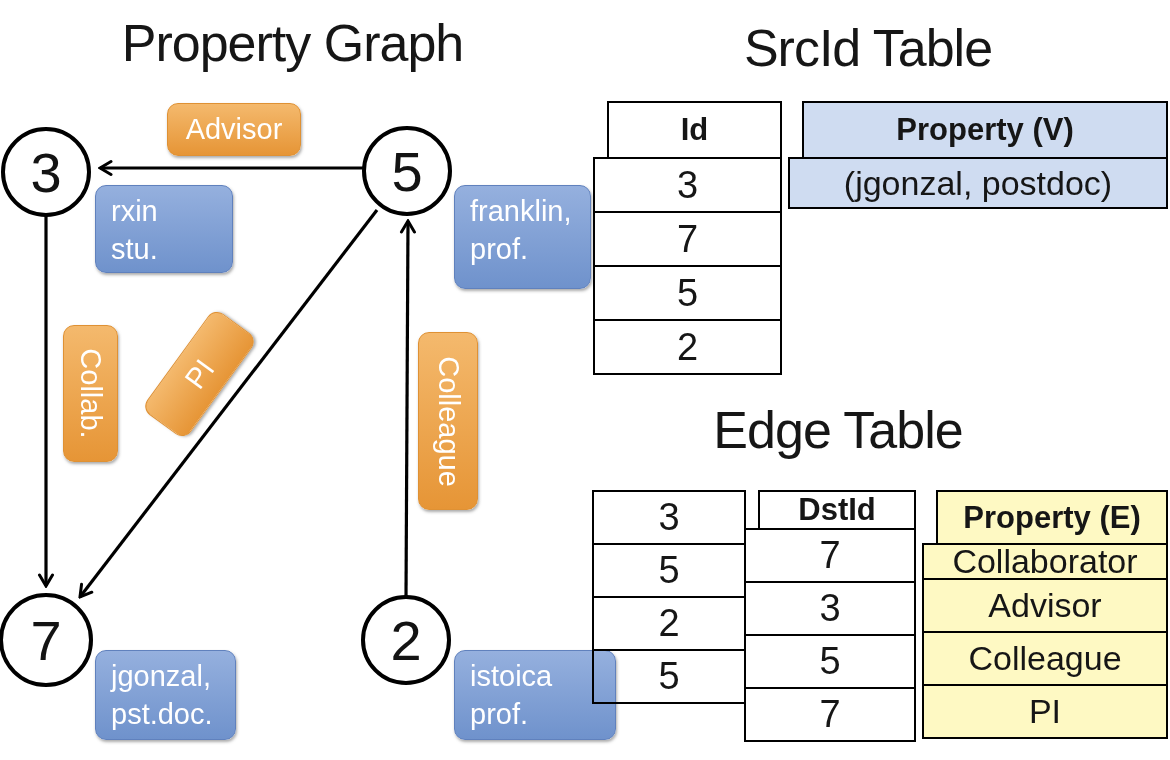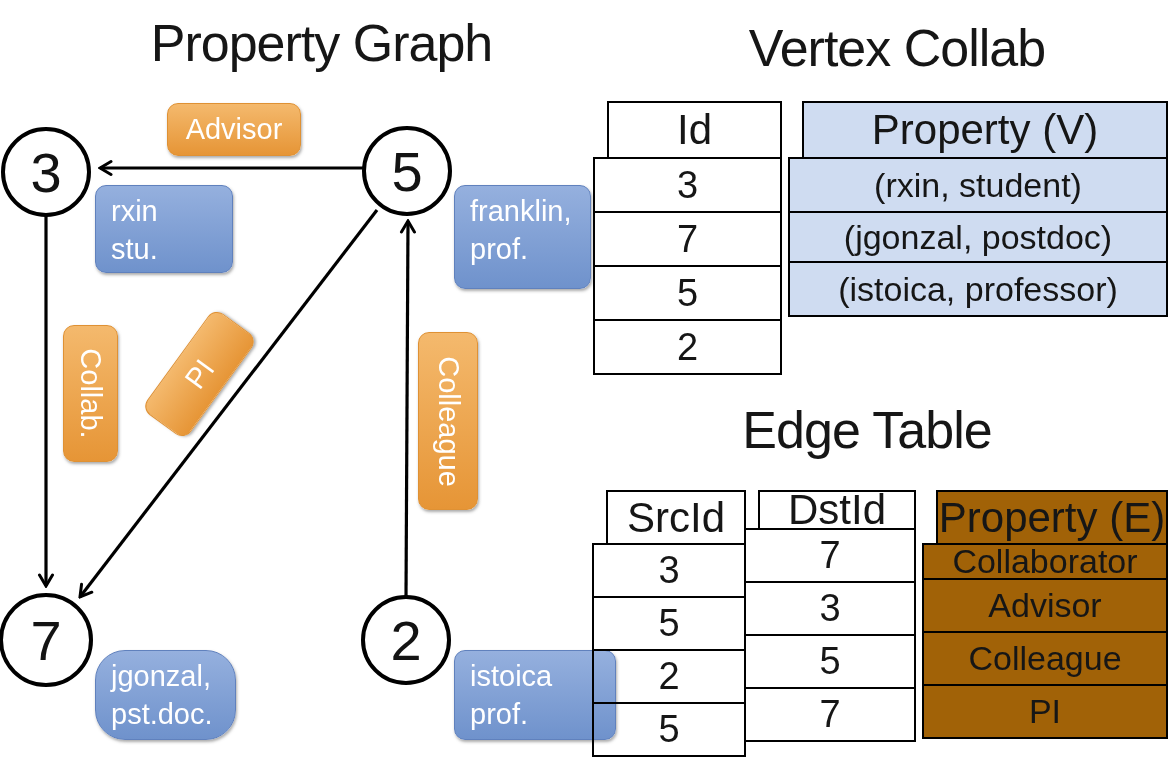--- a/index.html
+++ b/index.html
@@ -2,21 +2,21 @@
 <html><head>
 <meta charset="utf-8">
 <style>
   html,body{margin:0;padding:0;background:#ffffff;}
   .canvas{
     position:relative;width:1170px;height:760px;background:#ffffff;
     font-family:"Liberation Sans", sans-serif;overflow:hidden;color:#111;
   }
   .big-title{
     position:absolute;text-align:center;font-size:52px;font-weight:400;
-    color:#161616;letter-spacing:-1px;white-space:nowrap;padding-left:29px;
+    color:#161616;letter-spacing:-1px;white-space:nowrap;
   }
   
   .edges-svg{position:absolute;left:0;top:0;}
   .vertex{
     position:absolute;box-sizing:border-box;border:4px solid #000;border-radius:50%;
     background:#fff;display:flex;align-items:center;justify-content:center;
     font-size:56px;color:#131313;
   }
   .vprop{
     position:absolute;box-sizing:border-box;border-radius:11px;
@@ -38,32 +38,32 @@
   .dtable{position:absolute;display:flex;}
   .tgap{width:6px;flex:none;}
   .tcolblock{display:flex;}
   .tcol{display:flex;flex-direction:column;}
   .cell{
     box-sizing:border-box;border:2px solid #000;margin-top:-2px;
     display:flex;align-items:center;justify-content:center;
     font-size:34px;color:#161616;white-space:nowrap;
   }
   .cell:first-child{margin-top:0;}
-  .cell.head{font-weight:normal;font-size:42px;margin-left:14px;}
+  .cell.head{font-weight:bold;font-size:31px;margin-left:14px;}
   .cell.num{font-size:38px;}
   .bluefill{background:#cfdcf1;}
-  .tanfill{background:#a16207;}
+  .tanfill{background:#fef9c3;}
 </style>
 </head>
 <body>
 
 <div class="canvas">
 
   <div class="big-title" style="left:0;top:13px;width:585px;">Property Graph</div>
-  <div class="big-title" style="left:585px;top:18px;width:566px;">Vertex Collab</div>
+  <div class="big-title" style="left:585px;top:18px;width:566px;">SrcId Table</div>
   <div class="big-title" style="left:555px;top:400px;width:566px;">Edge Table</div>
 
   <svg class="edges-svg" width="585" height="760">
     <defs>
       <marker id="arrow" viewBox="-14 -9 16 18" refX="0" refY="0" markerWidth="16" markerHeight="18" markerUnits="userSpaceOnUse" orient="auto">
         <path d="M-11,-6.5 L0,0 L-11,6.5" fill="none" stroke="#000" stroke-width="3" stroke-linecap="round"></path>
       </marker>
     </defs>
     <line x1="363" y1="168" x2="100" y2="168" stroke="#000" stroke-width="3.2" marker-end="url(#arrow)"></line>
     <line x1="377" y1="210" x2="80" y2="597" stroke="#000" stroke-width="3.2" marker-end="url(#arrow)"></line>
@@ -85,21 +85,21 @@
   </div>
 
   <div class="vprop" style="left:62px;top:185px;width:138px;height:88px;">
     <div>rxin</div>
     <div>stu.</div>
   </div>
   <div class="vprop" style="left:421px;top:185px;width:137px;height:104px;">
     <div>franklin,</div>
     <div>prof.</div>
   </div>
-  <div class="vprop" style="left:62px;top:650px;width:141px;height:90px;border-radius:30px;">
+  <div class="vprop" style="left:62px;top:650px;width:141px;height:90px;">
     <div>jgonzal,</div>
     <div>pst.doc.</div>
   </div>
   <div class="vprop" style="left:421px;top:650px;width:162px;height:90px;">
     <div>istoica</div>
     <div>prof.</div>
   </div>
 
   <div class="elabel" style="left:167px;top:103px;width:134px;height:53px;">
     <span>Advisor</span>
@@ -118,30 +118,27 @@
     <div class="tcol" style="width:189px;">
       <div class="cell head" style="height:58px;">Id</div>
       <div class="cell num" style="height:56px;">3</div>
       <div class="cell num" style="height:56px;">7</div>
       <div class="cell num" style="height:56px;">5</div>
       <div class="cell num" style="height:56px;">2</div>
     </div>
     <div class="tgap"></div>
     <div class="tcol" style="width:380px;border-radius:22px;">
       <div class="cell head bluefill" style="height:58px;">Property (V)</div>
-      <div class="cell bluefill" style="height:56px;">(rxin, student)</div>
       <div class="cell bluefill" style="height:52px;">(jgonzal, postdoc)</div>
-      <div class="cell bluefill" style="height:56px;">(istoica, professor)</div>
     </div>
   </div>
 
   <div class="dtable" style="left:592px;top:490px;">
     <div class="tcolblock">
       <div class="tcol" style="width:154px;">
-        <div class="cell head" style="height:55px;">SrcId</div>
         <div class="cell num" style="height:55px;">3</div>
         <div class="cell num" style="height:55px;">5</div>
         <div class="cell num" style="height:55px;">2</div>
         <div class="cell num" style="height:55px;">5</div>
       </div>
       <div class="tcol" style="width:172px;margin-left:-2px;">
         <div class="cell head" style="height:40px;">DstId</div>
         <div class="cell num" style="height:55px;">7</div>
         <div class="cell num" style="height:55px;">3</div>
         <div class="cell num" style="height:55px;">5</div>

